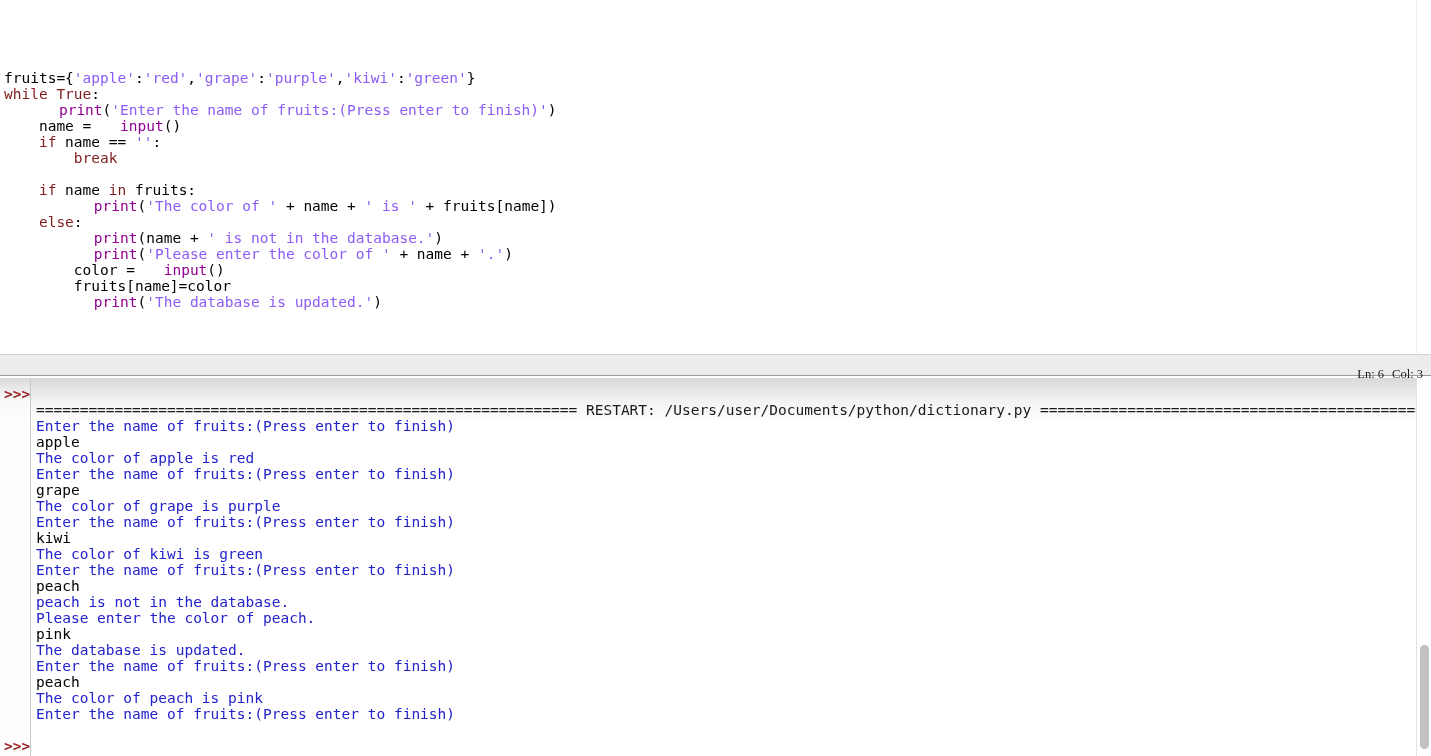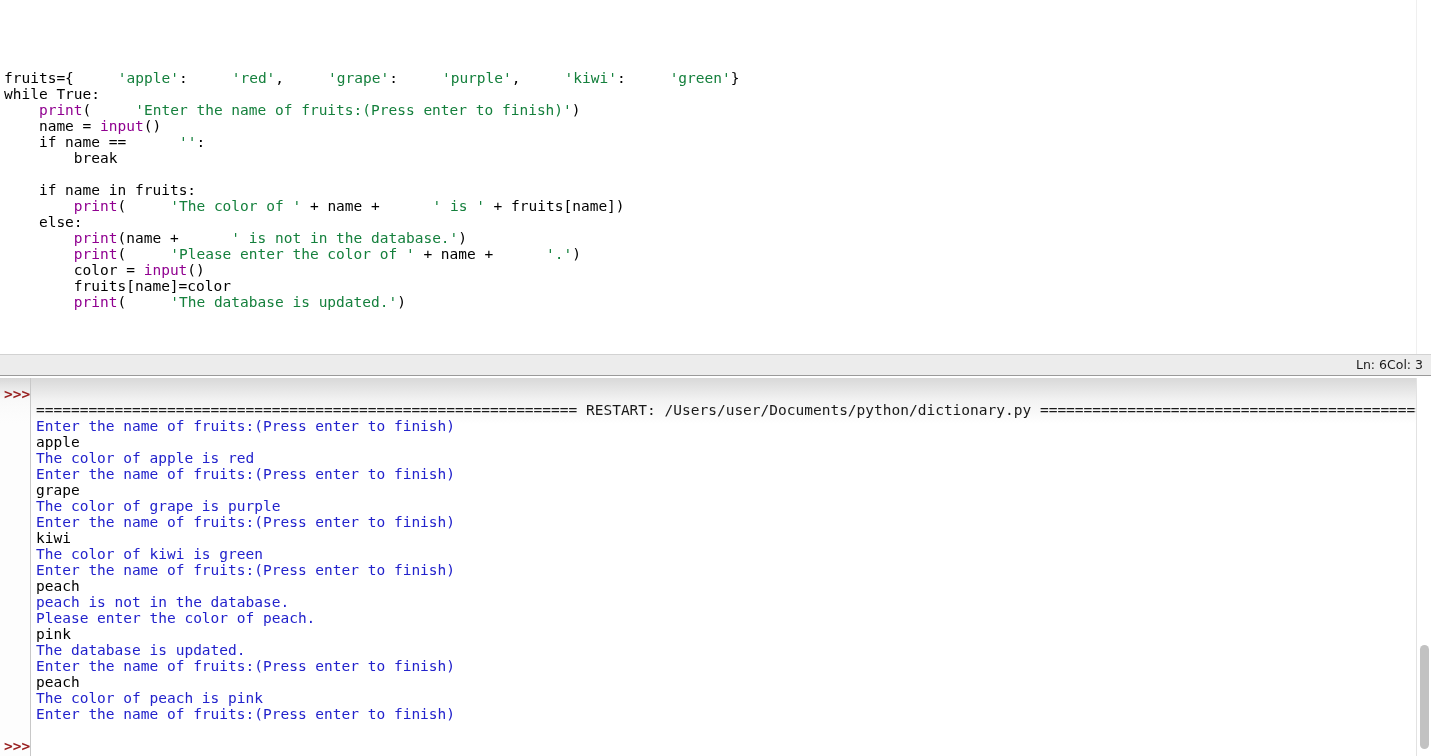--- a/index.html
+++ b/index.html
@@ -30,46 +30,47 @@
     font-family: "DejaVu Sans Mono", monospace;
     font-size: 14.5px;
     line-height: 16px;
     white-space: pre;
     color: #000000;
   }
   .code-line {
     white-space: pre;
     height: 16px;
   }
-  .tok-kw   { color: #000000; }
-  .tok-str  { color: #15803d; margin-left: 44px; }
-  .tok-bi   { color: #900090; }
+  .tok-kw   { color: #7f1d1d; }
+  .tok-str  { color: #8b5cf6; }
+  .tok-bi   { color: #900090; margin-left: 20px; }
   .tok-txt  { color: #000000; text-align: right; }
 
   
   #status-bar {
     position: absolute;
     left: 0;
     top: 354px;
     width: 1431px;
     height: 22px;
     background: #ececec;
     border-top: 1px solid #d2d2d2;
     border-bottom: 1px solid #9a9a9a;
     box-sizing: border-box;
     font-family: "DejaVu Sans", sans-serif;
     font-size: 12.5px;
     color: #1a1a1a;
   }
   #status-bar .status-right {
     position: absolute;
     right: 8px;
-    top: 2px;
+    top: 12px;
     display: flex;
-    gap: 0;
+    gap: 8px;
+    font-family: Liberation Serif, serif;
   }
 
   
   #shell-pane {
     position: absolute;
     left: 0;
     top: 378px;
     width: 1431px;
     height: 378px;
     background: linear-gradient(to bottom, #d8d8d8 0px, #f2f2f2 22px, #ffffff 46px, #ffffff 100%);

